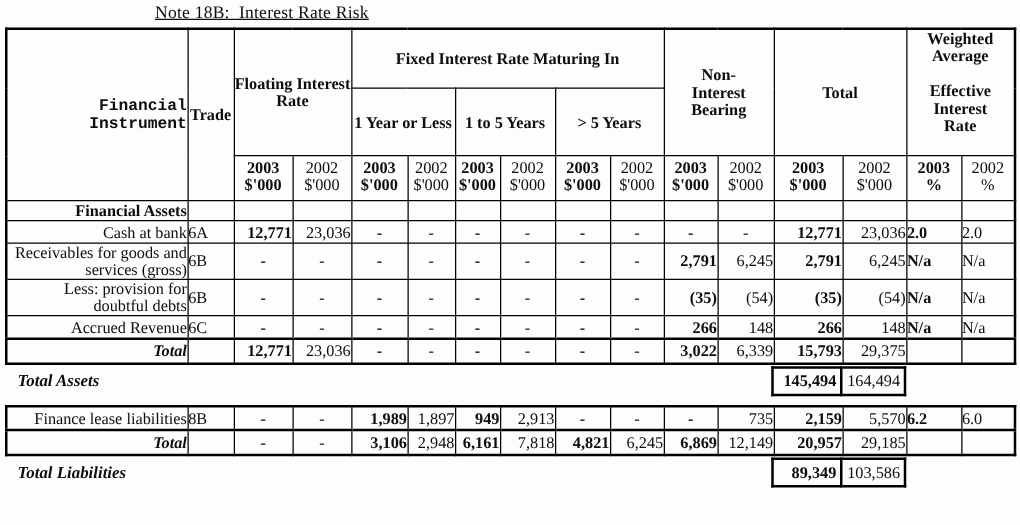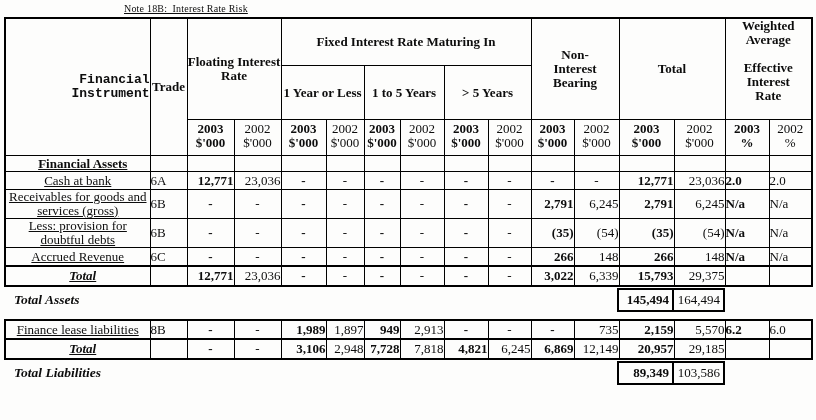--- a/index.html
+++ b/index.html
@@ -1,42 +1,42 @@
 <!DOCTYPE html>
 <html><head>
 <meta charset="utf-8">
 <style>
   html,body{margin:0;padding:0;}
   body{
     width:816px;height:420px;overflow:hidden;background:#fdfdfc;color:#0d0d0d;
     font-family:"Liberation Serif","DejaVu Serif",serif;
   }
   .title{
-    margin:3px 0 3px 124px;font-size:10px;text-decoration:underline;
+    margin:3px 0 3px 124px;font-size:14px;text-decoration:underline;
     white-space:pre;letter-spacing:.2px;
   }
   table.grid{border-collapse:collapse;table-layout:fixed;margin-left:4px;}
   table.framed{border:2.5px solid #000;}
   table.grid td{
     border:1px solid #000;font-size:13px;line-height:14px;vertical-align:middle;
     padding:0;overflow:hidden;
   }
   
   td.hc{font-weight:bold;text-align:center;vertical-align:top;padding-top:3px;}
   td.hc.fi{text-align:right;padding-left:5px;font-family:Liberation Mono, monospace;}
   tr.hrow1 td{height:43px;}
   tr.hrow2 td{height:49px;}
   tr.yrow td{height:33px;text-align:center;vertical-align:top;padding-top:2px;}
   .nib{max-width:56px;margin:0 auto;}
   .wa{max-width:62px;margin:0 auto;}
   .eir{max-width:62px;margin:14px auto 16px auto;}
   .c03{font-weight:bold;}
   .c02{font-weight:normal;}
   
-  td.lbl{text-align:center;padding:0 2px 0 4px;text-decoration:underline;}
+  td.lbl{text-align:right;padding:0 2px 0 4px;}
   td.note{text-align:left;}
   td.num{text-align:right;padding-right:3px;}
   td.dash{text-align:center;padding-right:0;}
   td.pct{text-align:left;padding-left:5px;}
   tr.srow td{height:15px;}
   tr.srow td.lbl{font-weight:bold;padding-left:10px;}
   tr.drow td{height:17px;}
   tr.trow td{height:18px;border-top:2.5px solid #000;}
   tr.trow td.lbl{font-weight:bold;font-style:italic;padding-left:10px;}
   
@@ -339,21 +339,21 @@
         <td class="c03 pct">6.2</td>
         <td class="c02 pct">6.0</td>
       </tr>
       <tr class="trow">
         <td class="lbl">Total</td>
         <td class="note"></td>
         <td class="c03 dash">-</td>
         <td class="c02 dash">-</td>
         <td class="c03 num">3,106</td>
         <td class="c02 num">2,948</td>
-        <td class="c03 num">7,728</td>
+        <td class="c03 num">6,161</td>
         <td class="c02 num">7,818</td>
         <td class="c03 num">4,821</td>
         <td class="c02 num">6,245</td>
         <td class="c03 num">6,869</td>
         <td class="c02 num">12,149</td>
         <td class="c03 num">20,957</td>
         <td class="c02 num">29,185</td>
         <td class="c03 pct"></td>
         <td class="c02 pct"></td>
       </tr>

